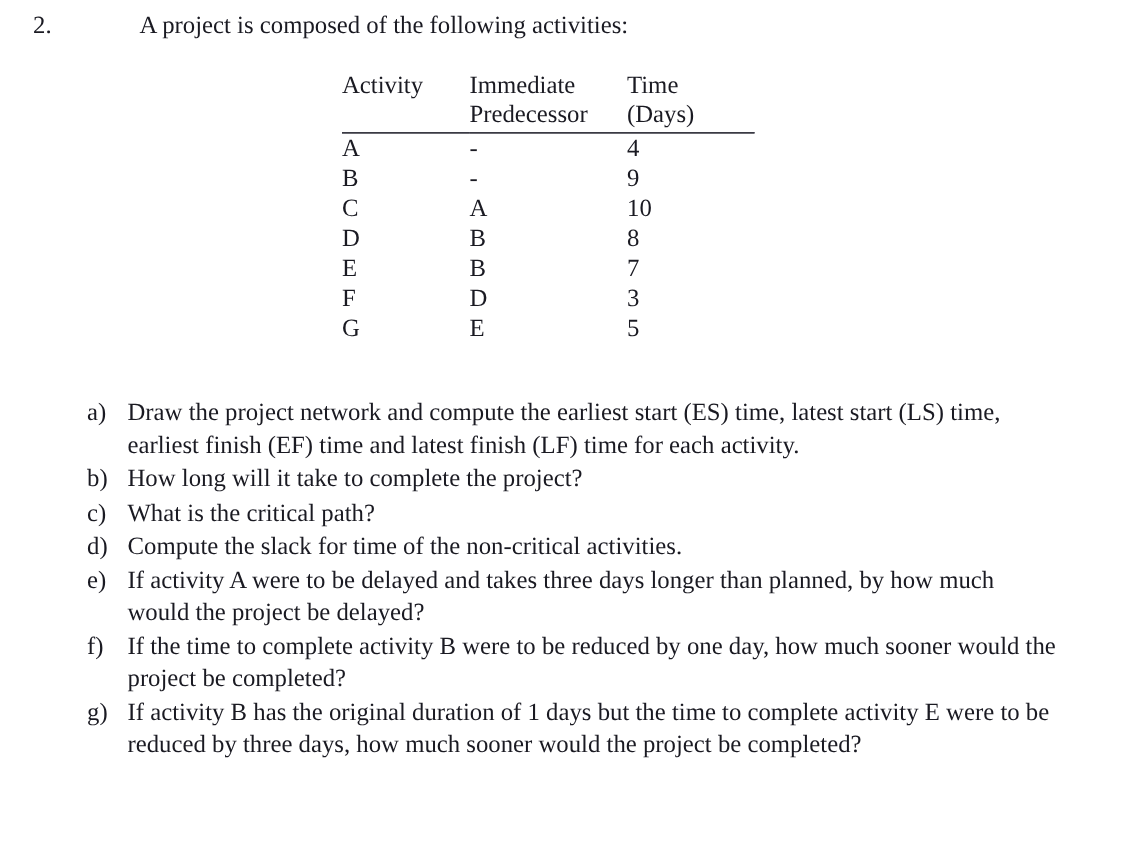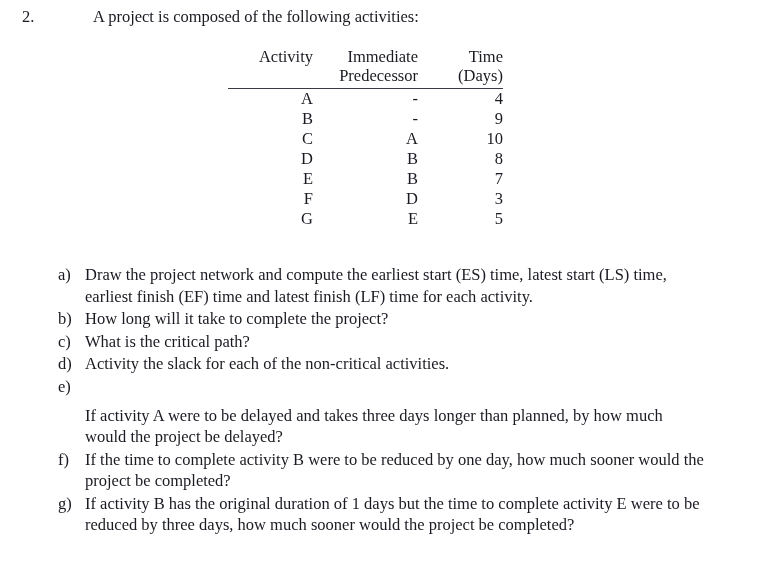--- a/index.html
+++ b/index.html
@@ -46,21 +46,21 @@
   .activity-table {
     position: absolute;
     left: 228px;
     top: 47px;
     width: 275px;
     border-collapse: collapse;
     font-size: 16.5px;
   }
   .activity-table th,
   .activity-table td {
-    text-align: right;
+    text-align: left;
     font-weight: normal;
     padding: 0;
     vertical-align: top;
   }
   .activity-table thead th {
     line-height: 19px;
     padding-bottom: 1px;
   }
   .activity-table thead tr.head-rule th {
     border-bottom: 1.3px solid #3a3a44;
@@ -94,21 +94,21 @@
     margin-bottom: 1px;
   }
   .qmark {
     flex: 0 0 27px;
     width: 27px;
   }
   .qtext {
     flex: 1 1 auto;
   }
   .qtext.narrow-a { max-width: 600px; }
-  .qtext.narrow-e { max-width: 594px; margin-top: 29px; }
+  .qtext.narrow-e { max-width: 594px; }
   .qtext.narrow-f { max-width: 620px; }
   .qtext.narrow-g { max-width: 626px; }
 </style>
 </head>
 <body>
 
 <div class="page">
 
   <div class="stem">
     <span class="stem-num">2.</span>
@@ -183,21 +183,21 @@
       <div class="qitem">
         <span class="qmark">b)</span>
         <span class="qtext">How long will it take to complete the project?</span>
       </div>
       <div class="qitem">
         <span class="qmark">c)</span>
         <span class="qtext">What is the critical path?</span>
       </div>
       <div class="qitem">
         <span class="qmark">d)</span>
-        <span class="qtext">Activity the slack for each of the non-critical activities.</span>
+        <span class="qtext">Compute the slack for time of the non-critical activities.</span>
       </div>
       <div class="qitem">
         <span class="qmark">e)</span>
         <span class="qtext narrow-e">If activity A were to be delayed and takes three days longer than planned, by how much would the project be delayed?</span>
       </div>
       <div class="qitem">
         <span class="qmark">f)</span>
         <span class="qtext narrow-f">If the time to complete activity B were to be reduced by one day, how much sooner would the project be completed?</span>
       </div>
       <div class="qitem">

